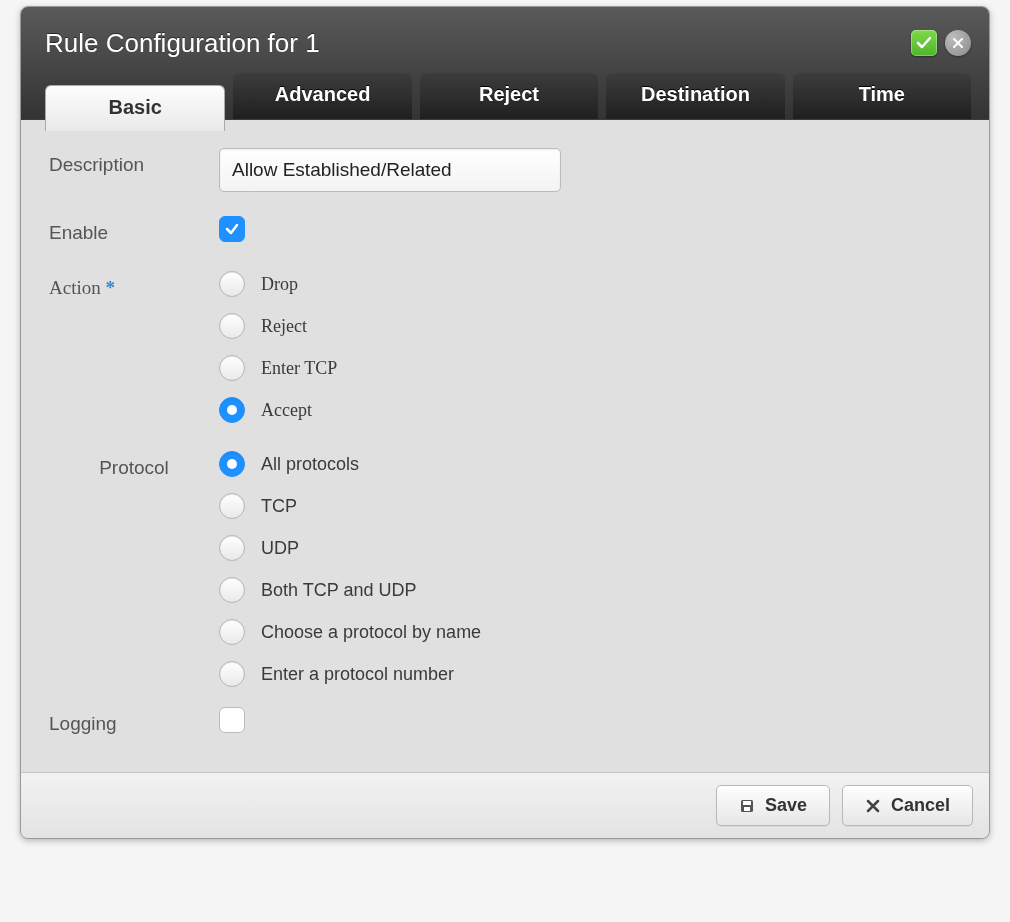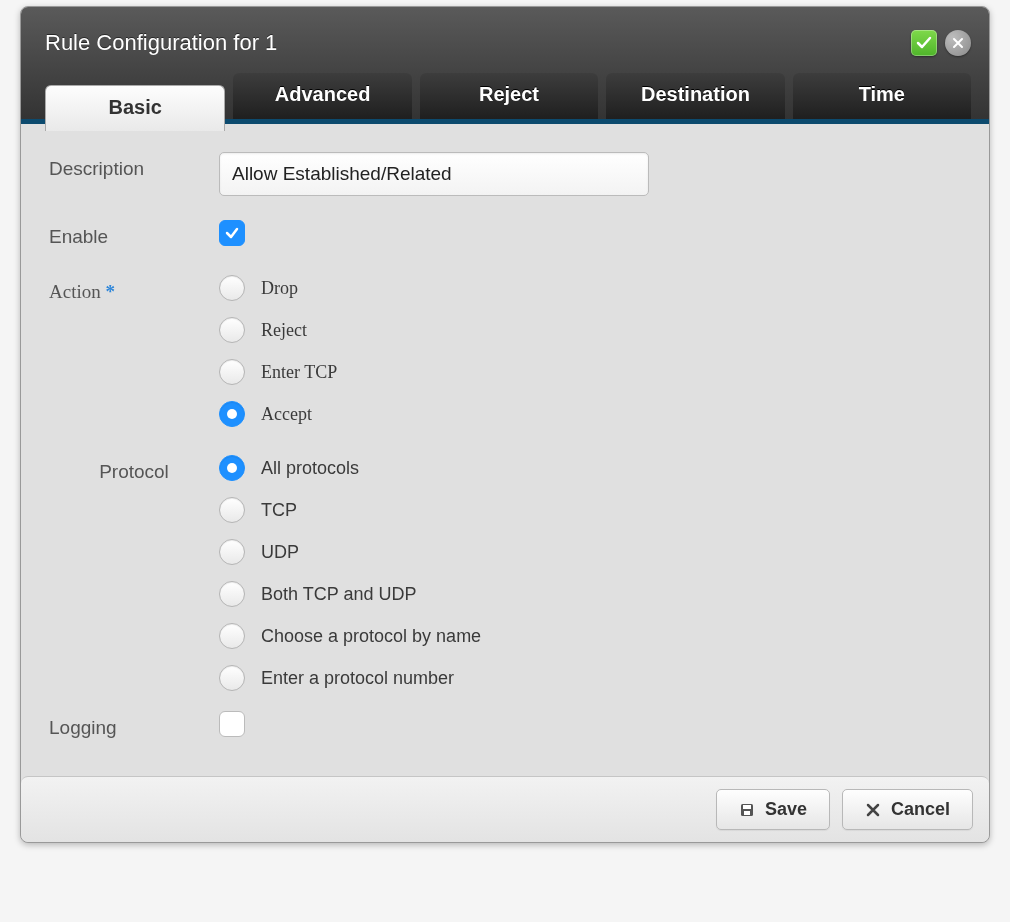--- a/index.html
+++ b/index.html
@@ -7,61 +7,61 @@
   .viewport { width:1010px; height:922px; position:relative; background:#f5f5f5; padding-top:6px; }
   .dialog {
     width:970px; margin:0 auto; border:1px solid #999; border-radius:8px;
     box-shadow:0 2px 6px rgba(0,0,0,0.25); overflow:hidden; background:#e0e0e0;
   }
   .titlebar {
     background:linear-gradient(#5a5a5a,#333);
     padding:14px 18px 0 24px; position:relative;
   }
   .titlebar-row { display:flex; align-items:center; justify-content:space-between; height:44px;}
-  .title { color:#fff; font-size:22px; font-weight:500; text-shadow:0 -1px 0 rgba(0,0,0,0.5); }
+  .title { color:#fff; font-size:26px; font-weight:500; text-shadow:0 -1px 0 rgba(0,0,0,0.5); }
   .title-icons { display:flex; gap:8px; align-items:center; }
   .icon-btn { width:26px; height:26px; border-radius:5px; display:flex; align-items:center; justify-content:center; cursor:pointer; }
   .icon-confirm { background:linear-gradient(#7fd94b,#4fb52a); box-shadow:inset 0 0 0 1px rgba(255,255,255,0.3),0 1px 2px rgba(0,0,0,0.4); }
   .icon-close { background:radial-gradient(circle at 30% 30%,#bdbdbd,#8a8a8a); border-radius:50%; box-shadow:0 1px 2px rgba(0,0,0,0.4); }
   .tabs { display:flex; gap:8px; margin-top:8px; padding-bottom:0; }
   .tab {
     flex:1; text-align:center; padding:10px 0 12px; border-radius:6px 6px 0 0;
     font-size:20px; font-weight:600; cursor:pointer;
   }
   .tab.inactive { background:linear-gradient(#3d3d3d,#1f1f1f); color:#fff; text-shadow:0 -1px 0 #000; }
   .tab.active { background:linear-gradient(#fdfdfd,#e9e9e9); color:#333; border:1px solid #aaa; border-bottom:none; position:relative; top:12px; }
-  .body { background:#e0e0e0; padding:28px 28px 34px 28px; border-top:5px solid #0c4a6e;}
+  .body { background:#e0e0e0; padding:28px 28px 34px 28px; border-top:1px solid #0c4a6e;}
   .form-row { display:flex; align-items:flex-start; margin-bottom:24px; }
   .form-row.tight { margin-bottom:14px;text-align:center; }
   .label-col { width:170px; color:#555; font-size:19px; padding-top:6px; }
   .req { color:#2e86d9; font-weight:bold; }
   .field-col { flex:1; }
   .text-input {
-    width:430px; height:44px; padding:6px 12px; font-size:19px; color:#222;
+    width:342px; height:44px; padding:6px 12px; font-size:19px; color:#222;
     background:linear-gradient(#fff,#f3f3f3); border:1px solid #bbb; border-radius:5px;
     box-shadow:inset 0 1px 2px rgba(0,0,0,0.08);
   }
   .checkbox {
     width:26px; height:26px; border-radius:6px; border:1px solid #bbb; background:#fff;
     display:inline-flex; align-items:center; justify-content:center; cursor:pointer;
   }
   .checkbox.checked { background:#1e90ff; border-color:#1e90ff; }
   .radio-list { display:flex; flex-direction:column; gap:16px; }
   .radio-item { display:flex; align-items:center; gap:16px; cursor:pointer;}
   .radio {
     width:26px; height:26px; border-radius:50%; border:1px solid #b5b5b5;
     background:linear-gradient(#fff,#e9e9e9); box-shadow:inset 0 1px 1px rgba(0,0,0,0.08);
     display:flex; align-items:center; justify-content:center;
   }
   .radio.selected { background:#1e90ff; border-color:#1e90ff; }
   .radio.selected::after { content:""; width:10px; height:10px; background:#fff; border-radius:50%; }
   .radio-label { font-size:18px; color:#3a3a3a; }
   .footer {
     background:linear-gradient(#f2f2f2,#e3e3e3); border-top:1px solid #c5c5c5;
-    padding:12px 16px; display:flex; justify-content:flex-end; gap:12px;border-radius:7px;
+    padding:12px 16px; display:flex; justify-content:flex-end; gap:12px;
   }
   .btn {
     display:flex; align-items:center; gap:10px; padding:9px 22px;
     background:linear-gradient(#fefefe,#e6e6e6); border:1px solid #b8b8b8; border-radius:5px;
     font-size:18px; font-weight:600; color:#333; cursor:pointer;
     box-shadow:0 1px 1px rgba(0,0,0,0.06);
   }
   .btn-icon { width:16px; height:16px; display:inline-flex; align-items:center; justify-content:center; }
 </style>
 </head>

